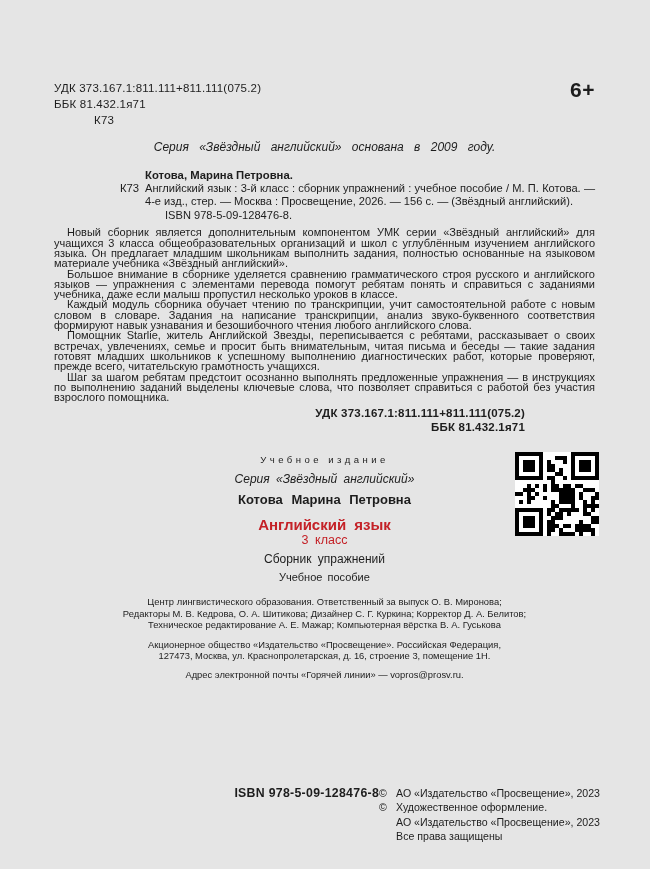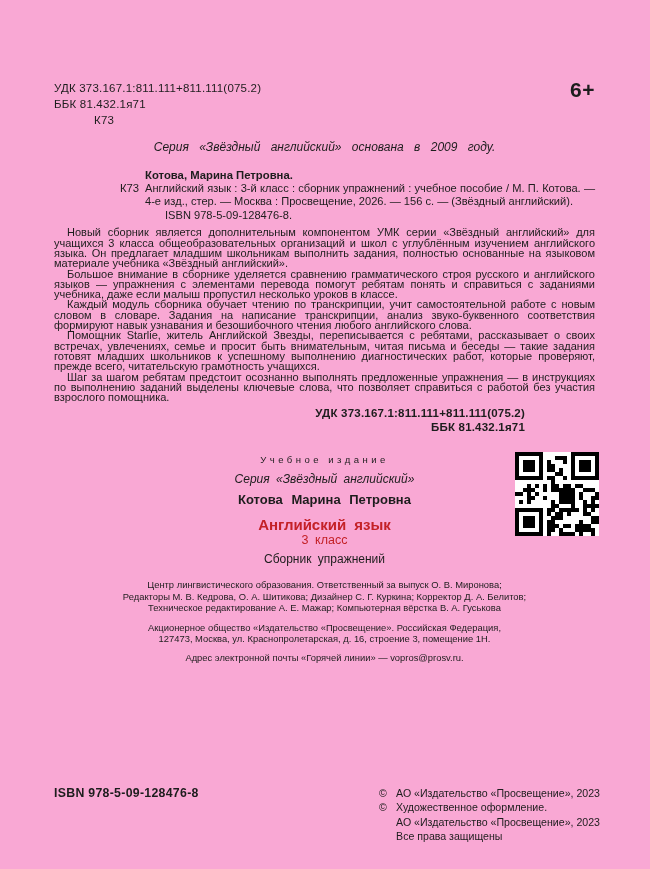--- a/index.html
+++ b/index.html
@@ -3,21 +3,21 @@
 <meta charset="utf-8">
 <style>
   * { margin:0; padding:0; box-sizing:border-box; }
   html,body { background:#ffffff; }
   body {
     width:650px; height:869px;
     font-family:"Liberation Sans", sans-serif;
     color:#1d1d1d;
     overflow:hidden;
   }
-  .page { position:relative; width:650px; height:869px; padding:80px 55px 0 54px; background:#f9a8d4; }
+  .page { position:relative; width:650px; height:869px; padding:80px 55px 0 54px; background:#e5e5e5; }
 
   
   .top-row { display:flex; justify-content:space-between; align-items:flex-start; }
   .codes { font-size:11.5px; line-height:16px; letter-spacing:0.2px; }
   .codes .k73-top { margin-left:40px; }
   .age-badge { font-size:21px; font-weight:bold; letter-spacing:0.5px; margin-top:-2px; }
 
   .series-note { margin-top:12px; text-align:center; font-style:italic; font-size:12px; word-spacing:7px; }
 
   
@@ -45,21 +45,21 @@
   .ed-kind { font-size:11px; word-spacing:2px; }
   .qr { position:absolute; top:-2px; right:-4px; width:84px; height:84px; background:#fff; }
 
   
   .staff { margin-top:13px; text-align:center; font-size:9.4px; line-height:11.4px; }
   .print-info { margin-top:8px; text-align:center; font-size:9.4px; line-height:11.4px; }
   .publisher { margin-top:8px; text-align:center; font-size:9.4px; line-height:11.4px; }
   .email-line { margin-top:8px; text-align:center; font-size:9.4px; line-height:11.4px; }
 
   
-  .footer { position:absolute; left:54px; right:50px; top:786px; display:flex; justify-content:space-between; align-items:flex-start; }
+  .footer { position:absolute; left:54px; right:50px; top:786px; display:flex; justify-content:flex-end; align-items:flex-start; }
   .isbn-bottom { font-weight:bold; font-size:12.3px; letter-spacing:0.3px; }
   .copyright { font-size:10.6px; line-height:14.4px; }
   .c-line { display:flex; }
   .c-sym { width:17px; flex:0 0 17px; }
 </style>
 </head>
 <body>
 
 <div class="page">
 
@@ -94,20 +94,21 @@
     <div>ББК 81.432.1я71</div>
   </div>
 
   <div class="edition">
     <div class="ed-type">Учебное издание</div>
     <div class="ed-series">Серия «Звёздный английский»</div>
     <div class="ed-author">Котова Марина Петровна</div>
     <div class="ed-title">Английский язык</div>
     <div class="ed-grade">3 класс</div>
     <div class="ed-subtitle">Сборник упражнений</div>
+    <div class="ed-kind">Учебное пособие</div>
     <div class="qr"><svg xmlns="http://www.w3.org/2000/svg" width="84" height="84">
           <rect x="40" y="4" width="4" height="4" fill="#000"></rect>
           <rect x="44" y="4" width="4" height="4" fill="#000"></rect>
           <rect x="48" y="4" width="4" height="4" fill="#000"></rect>
           <rect x="32" y="8" width="4" height="4" fill="#000"></rect>
           <rect x="48" y="8" width="4" height="4" fill="#000"></rect>
           <rect x="32" y="12" width="4" height="4" fill="#000"></rect>
           <rect x="36" y="12" width="4" height="4" fill="#000"></rect>
           <rect x="32" y="16" width="4" height="4" fill="#000"></rect>
           <rect x="36" y="16" width="4" height="4" fill="#000"></rect>

